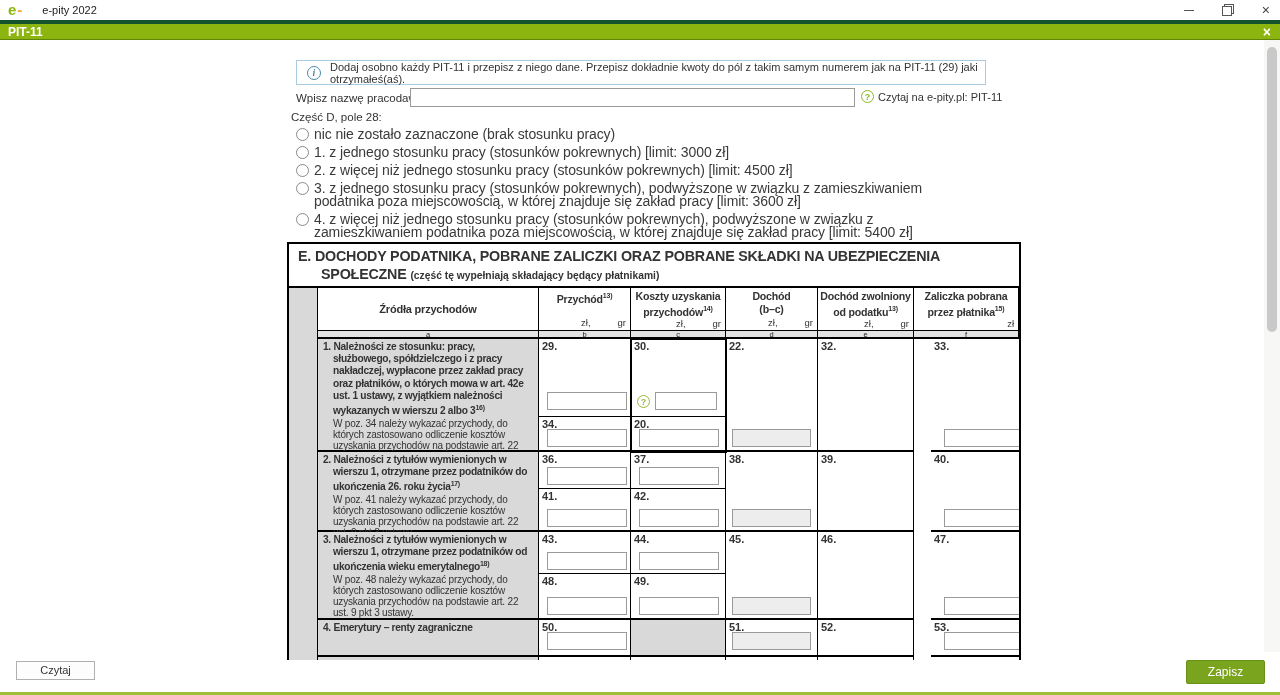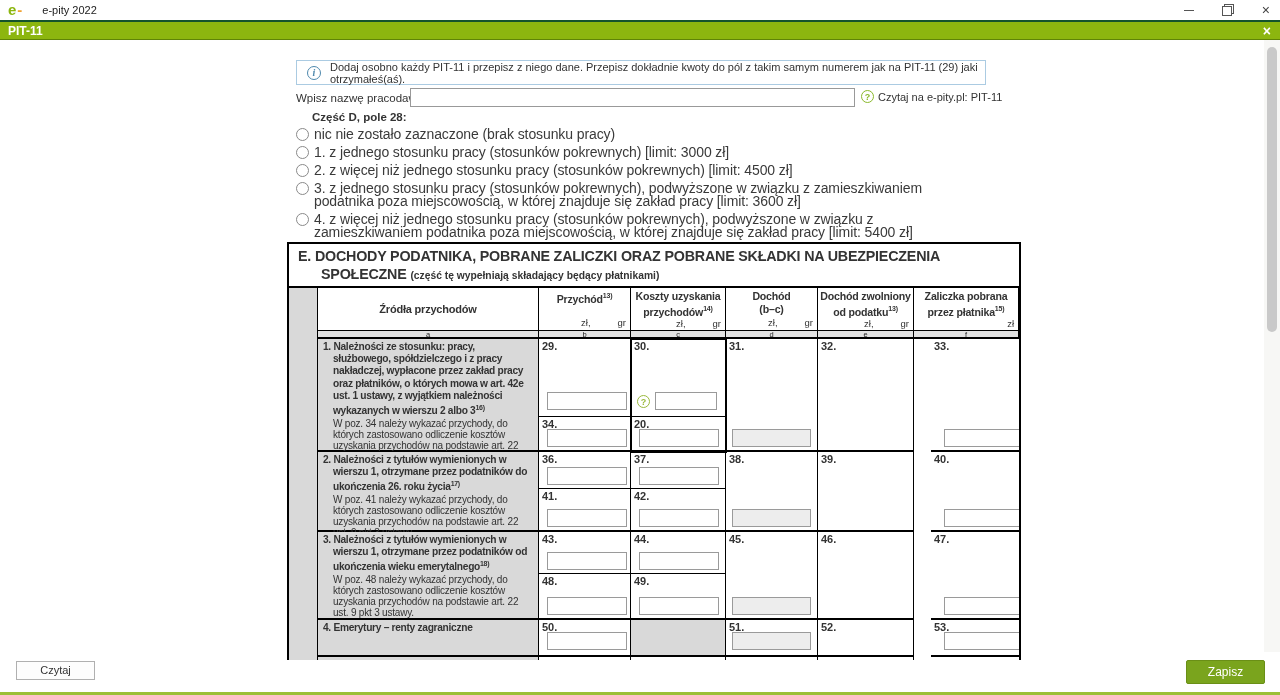--- a/index.html
+++ b/index.html
@@ -17,21 +17,21 @@
   .win-controls { position:absolute; right:10px; top:0; height:20px;
                   display:flex; align-items:center; gap:28px; }
   .minimize-glyph { display:inline-block; width:10px; height:1px; background:#555; }
   .restore-glyph { position:relative; width:12px; height:12px; display:inline-block; }
   .restore-glyph::before { content:""; position:absolute; top:0; right:0; width:8px; height:8px; border:1px solid #555; }
   .restore-glyph::after  { content:""; position:absolute; bottom:0; left:0; width:8px; height:8px; border:1px solid #555; background:#fff; }
   .close-glyph { font-size:14px; color:#444; line-height:14px; }
 
   
   .pitbar { position:absolute; left:0; top:20px; width:1280px; height:20px;
-            background:#8cb60f; border-top:2px solid #14532d; border-bottom:1px solid #5f8406;
+            background:#8cb60f; border-top:4px solid #14532d; border-bottom:1px solid #5f8406;
             display:flex; align-items:center; }
   .pitbar-title { color:#fff; font-weight:bold; font-size:12px; margin-left:8px; }
   .pitbar-close { position:absolute; right:9px; color:#fff; font-weight:900; font-size:14px; cursor:pointer; }
 
   
   .notice { position:absolute; left:296px; top:60px; width:690px; height:25px;
             border:1px solid #abcbe2; background:#fff; display:flex; align-items:center; }
   .info-circle { flex:0 0 auto; width:14px; height:14px; margin:0 9px 0 10px; border:1px solid #4e88ad;
                  border-radius:50%; color:#4e88ad; font:italic bold 10px "Liberation Serif", serif;
                  display:flex; align-items:center; justify-content:center; }
@@ -40,21 +40,21 @@
   
   .emp-label { position:absolute; left:296px; top:92px; font-size:11.5px; }
   .emp-input { position:absolute; left:410px; top:88px; width:445px; height:19px;
                border:1px solid #999; background:#fff; padding:0 4px; font-size:11.5px; }
   .emp-help { position:absolute; left:861px; top:90px; display:flex; align-items:center; gap:4px; cursor:pointer; }
   .q-circle { width:13px; height:13px; border:1px solid #8ab92c; border-radius:50%; color:#8ab92c;
               font-size:9px; font-weight:bold; display:flex; align-items:center; justify-content:center; }
   .emp-help-text { font-size:11px; color:#333; }
 
   
-  .partd-label { position:absolute; left:312px; top:111px; font-size:11.5px; font-weight:bold; }
+  .partd-label { position:absolute; left:291px; top:111px; font-size:11.5px; font-weight:normal; }
   .radios { position:absolute; left:296px; top:128px; width:660px; }
   .radio-row { display:flex; margin-bottom:5px; cursor:pointer; }
   .radio-circle { flex:0 0 auto; width:13px; height:13px; border:1px solid #8a8a8a; border-radius:50%;
                   background:#fff; margin:0 5px 0 0; margin-top:0px; }
   .radio-text { font-size:14px; letter-spacing:-0.1px; line-height:13px; color:#3a3a3a; }
 
   
   .esec { position:absolute; left:287px; top:242px; width:734px; height:418px;
           border:2px solid #000; border-bottom:none; background:#fff; overflow:hidden; }
   .etitle { height:42px; padding:3px 6px 9px 9px; }
@@ -239,21 +239,21 @@
       <div class="cell gc3 gr3">
         <span class="fnum">29.</span>
         <input class="fld" type="text" style="">
       </div>
       <div class="cell gc4 gr3">
         <span class="fnum">30.</span>
         <span class="qicon">?</span>
         <input class="fld small" type="text" style="">
       </div>
       <div class="cell gend gc5 gr3 sp2">
-        <span class="fnum">31.</span>
+        <span class="fnum">22.</span>
         <input class="fld calc" type="text" style="">
       </div>
       <div class="cell gend gc6 gr3 sp2">
         <span class="fnum">32.</span>
       </div>
       <div class="cell gend last gc7 gr3 sp2">
         <span class="fnum">33.</span>
         <input class="fld zal" type="text" style="">
       </div>
       <div class="cell gend gc3 gr4">

